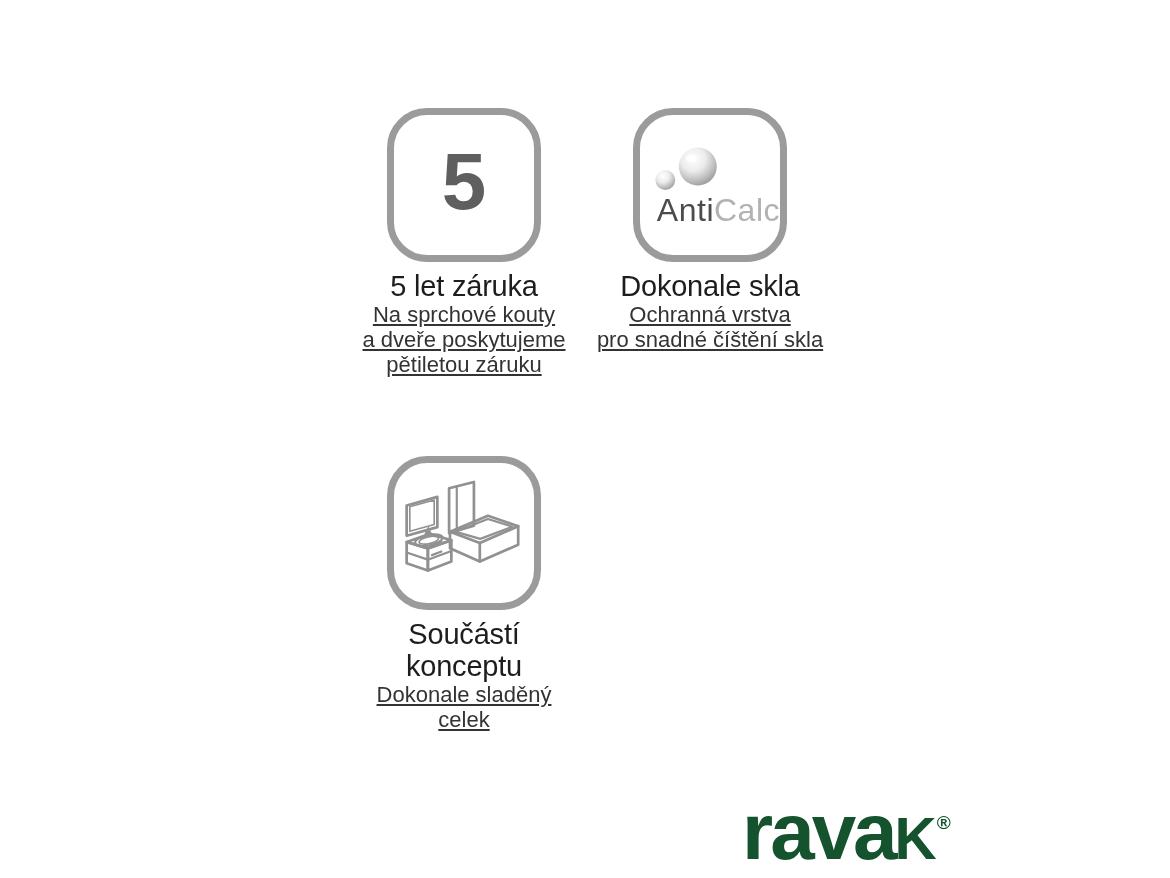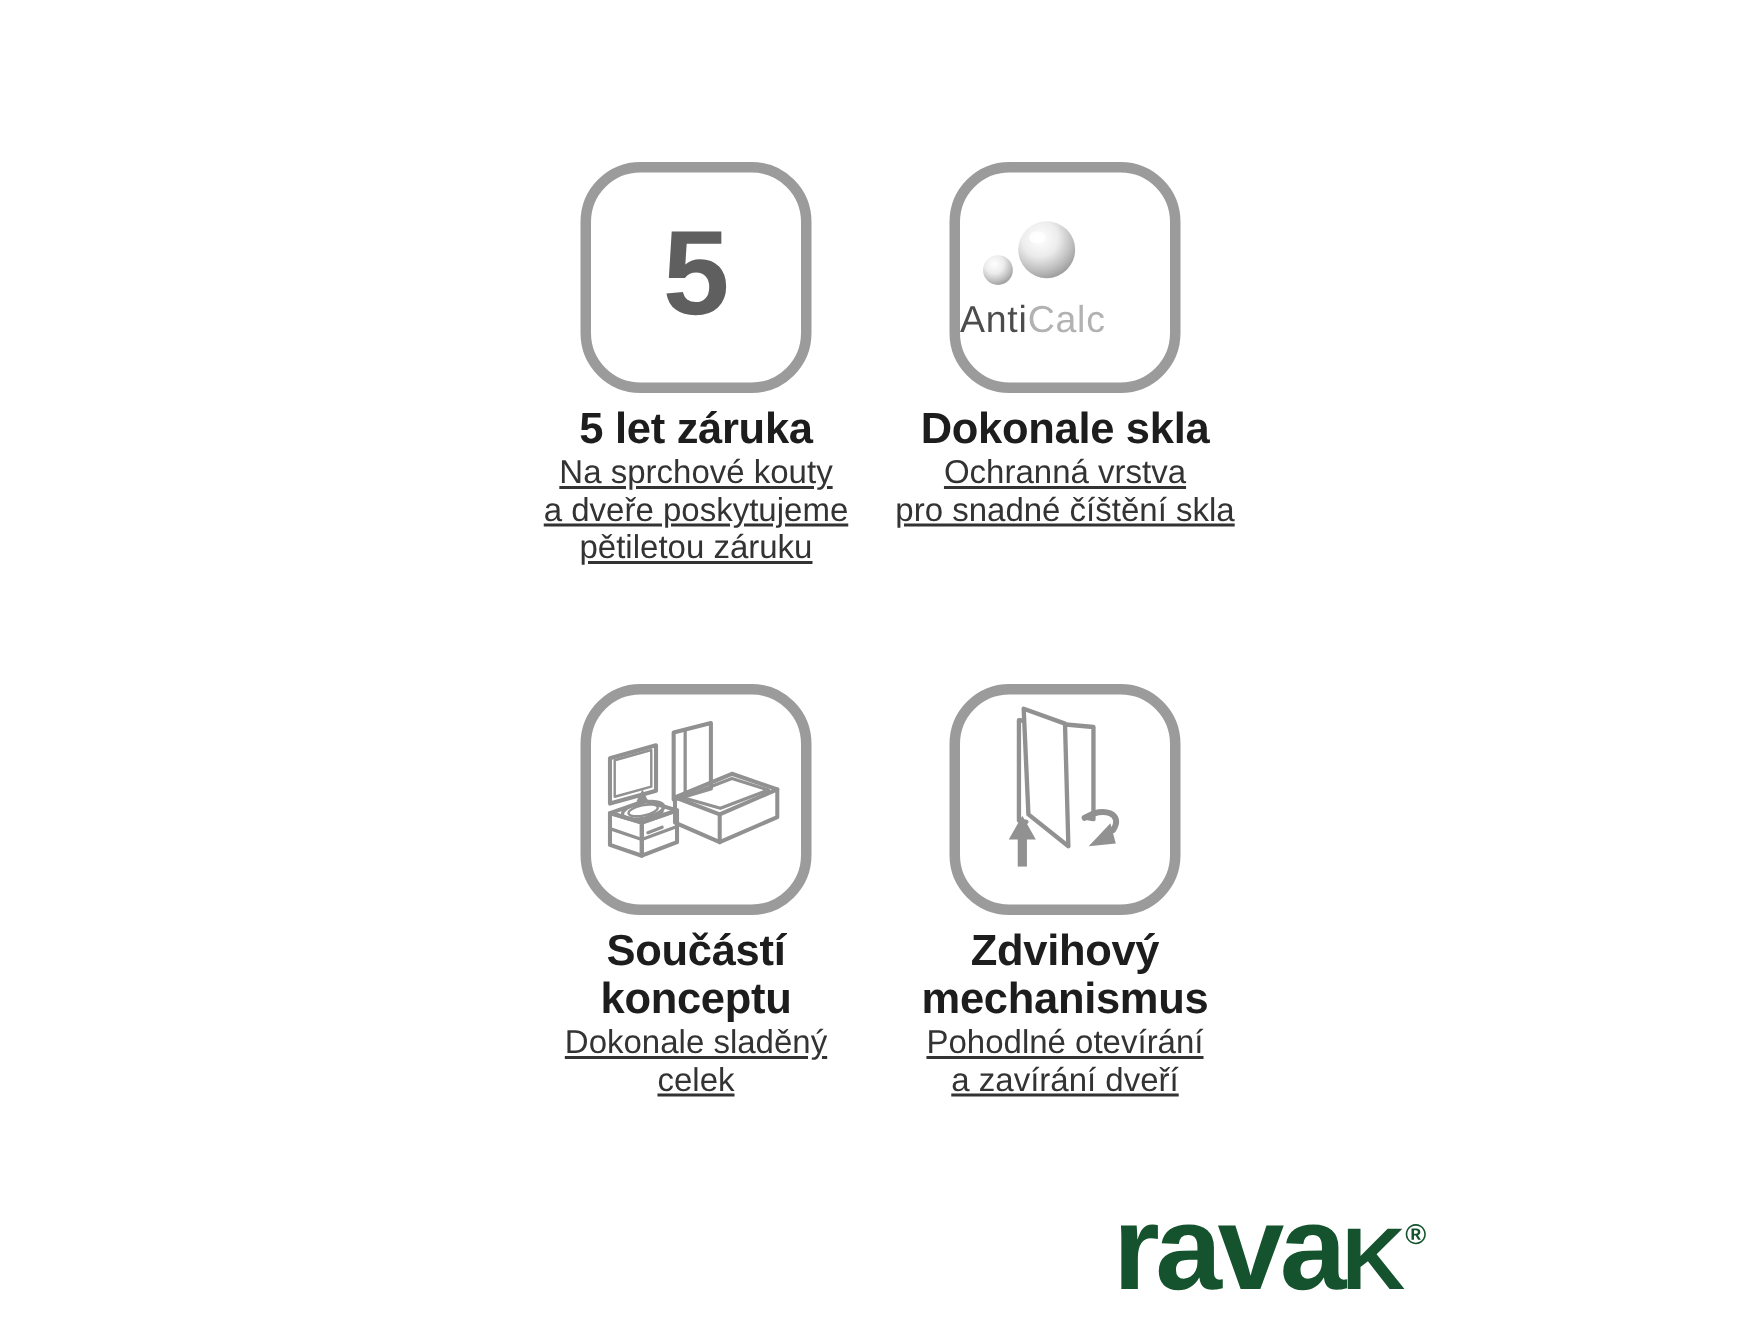--- a/index.html
+++ b/index.html
@@ -18,27 +18,27 @@
     border:7px solid #9b9b9b;border-radius:40px;background:#ffffff;
     display:flex;align-items:center;justify-content:center;
     position:relative;margin-bottom:8px;flex:0 0 auto;
   }
   .icon-box svg{position:absolute;inset:0;width:100%;height:100%;}
   .five{
     font-size:80px;font-weight:bold;color:#5f5f5f;line-height:1;
     transform:translateY(-3px);
   }
   .anticalc-label{
-    position:absolute;left:0;right:0;bottom:29px;text-align:left;
-    font-size:25px;font-weight:500;letter-spacing:0.5px;line-height:1;
+    position:absolute;left:0;right:0;bottom:29px;text-align:right;
+    font-size:32px;font-weight:500;letter-spacing:0.5px;line-height:1;
   }
   .anticalc-dark{color:#4c4c4c;}
   .anticalc-light{color:#b2b2b2;}
   .feature-title{
-    margin:0;font-size:29px;line-height:32px;font-weight:bold;color:#1d1d1d;
+    margin:0;font-size:29px;line-height:32px;font-weight:normal;color:#1d1d1d;
     text-align:center;white-space:pre-line;letter-spacing:-0.2px;
   }
   .feature-desc{
     margin:0;width:300px;font-size:22px;line-height:25px;color:#333333;
     text-align:center;white-space:pre-line;text-decoration:underline;
   }
   .logo{
     position:absolute;left:742px;top:792px;
     font-size:80px;font-weight:bold;line-height:1;letter-spacing:-3px;
     color:#14532d;white-space:nowrap;
@@ -114,40 +114,20 @@
 
           <polygon points="38,70 43,80.5 33.5,79" fill="#919191" stroke="none"></polygon>
         </svg>
       </div>
       <h3 class="feature-title">Součástí
 konceptu</h3>
       <p class="feature-desc">Dokonale sladěný
 celek</p>
     </div>
 
-    <div class="feature">
-      <div class="icon-box">
-        <svg viewBox="0 0 155 155" fill="none" stroke="#919191" stroke-width="3.2" stroke-linejoin="round" stroke-linecap="round">
-
-          <path d="M49,94 L43.5,93 L43.5,19 L98.5,24 L98.5,92 L93,91"></path>
-
-          <path d="M47,10.5 L77.5,21.5 L80,112 L50.5,88.5 Z" fill="#ffffff"></path>
-
-          <polygon points="46,89.5 36,107 56,107" fill="#919191" stroke="none"></polygon>
-          <rect x="42.6" y="106" width="6.8" height="21" fill="#919191" stroke="none"></rect>
-
-          <path d="M92,91 C106,82 121,88 113,100" stroke-width="4.4"></path>
-          <polygon points="95,112 111,95 115,110" fill="#919191" stroke="none"></polygon>
-        </svg>
-      </div>
-      <h3 class="feature-title">Zdvihový
-mechanismus</h3>
-      <p class="feature-desc">Pohodlné otevírání
-a zavírání dveří</p>
-    </div>
 
   </div>
 
   <div class="logo">
     <span>rava</span><span class="logo-k">k</span><span class="reg">®</span>
   </div>
 
 </div>
 
 </body></html>

